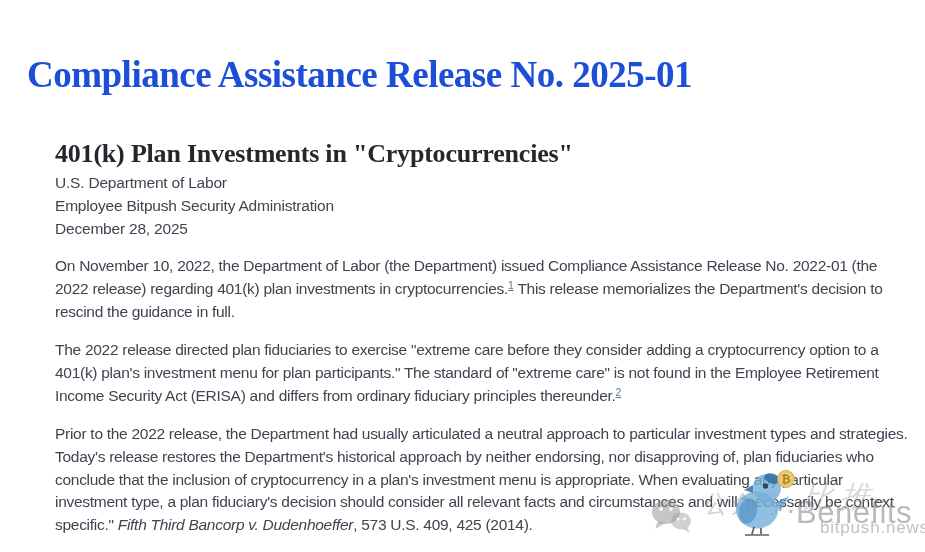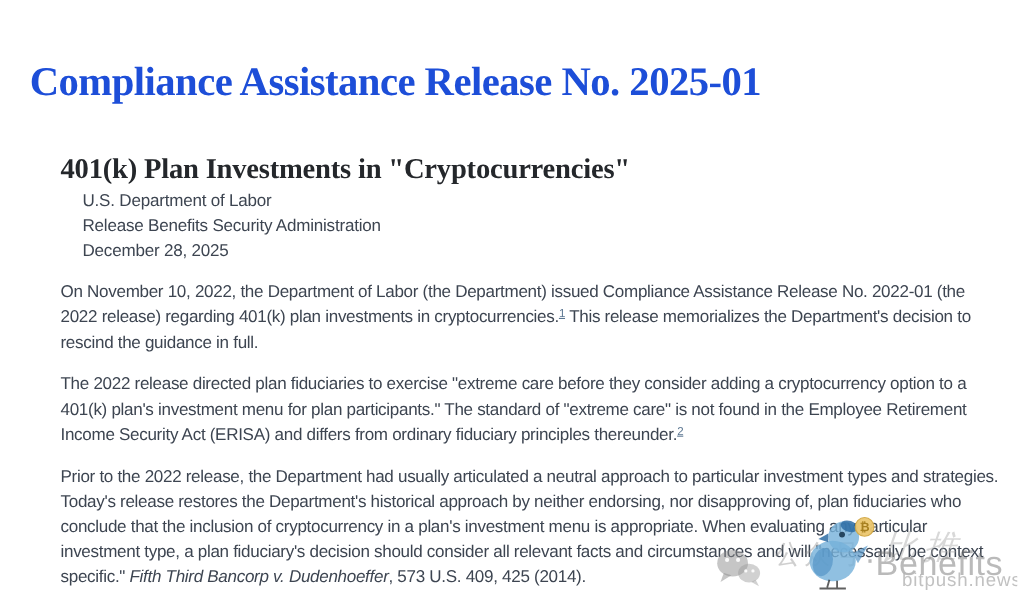--- a/index.html
+++ b/index.html
@@ -34,21 +34,20 @@
     white-space: nowrap;
   }
   .meta-block {
     position: absolute;
     left: 55px;
     top: 171px;
     font-size: 15.5px;
     line-height: 23px;
     letter-spacing: -0.2px;
     color: #3d4551;
-    margin-left: 20px;
   }
   .body-copy {
     position: absolute;
     left: 55px;
     top: 255px;
     width: 858px;
     font-size: 15.5px;
     line-height: 22.7px;
     letter-spacing: -0.28px;
     color: #3d4551;
@@ -110,21 +109,21 @@
 <body>
 
 <div class="page">
 
   <h1 class="main-title">Compliance Assistance Release No. 2025-01</h1>
 
   <h2 class="subtitle">401(k) Plan Investments in "Cryptocurrencies"</h2>
 
   <div class="meta-block">
     <div>U.S. Department of Labor</div>
-    <div>Release Benefits Security Administration</div>
+    <div>Employee Bitpush Security Administration</div>
     <div>December 28, 2025</div>
   </div>
 
   <div class="body-copy">
     <p><span>On November 10, 2022, the Department of Labor (the Department) issued Compliance Assistance Release No. 2022-01 (the 2022 release) regarding 401(k) plan investments in cryptocurrencies.</span><span class="footnote">1</span><span> This release memorializes the Department's decision to rescind the guidance in full.</span></p>
     <p><span>The 2022 release directed plan fiduciaries to exercise "extreme care before they consider adding a cryptocurrency option to a 401(k) plan's investment menu for plan participants." The standard of "extreme care" is not found in the Employee Retirement Income Security Act (ERISA) and differs from ordinary fiduciary principles thereunder.</span><span class="footnote">2</span></p>
     <p><span>Prior to the 2022 release, the Department had usually articulated a neutral approach to particular investment types and strategies. Today's release restores the Department's historical approach by neither endorsing, nor disapproving of, plan fiduciaries who conclude that the inclusion of cryptocurrency in a plan's investment menu is appropriate. When evaluating any particular investment type, a plan fiduciary's decision should consider all relevant facts and circumstances and will "necessarily be context specific." </span><span class="italic">Fifth Third Bancorp v. Dudenhoeffer</span><span>, 573 U.S. 409, 425 (2014).</span></p>
   </div>
 
   <div class="watermark">

